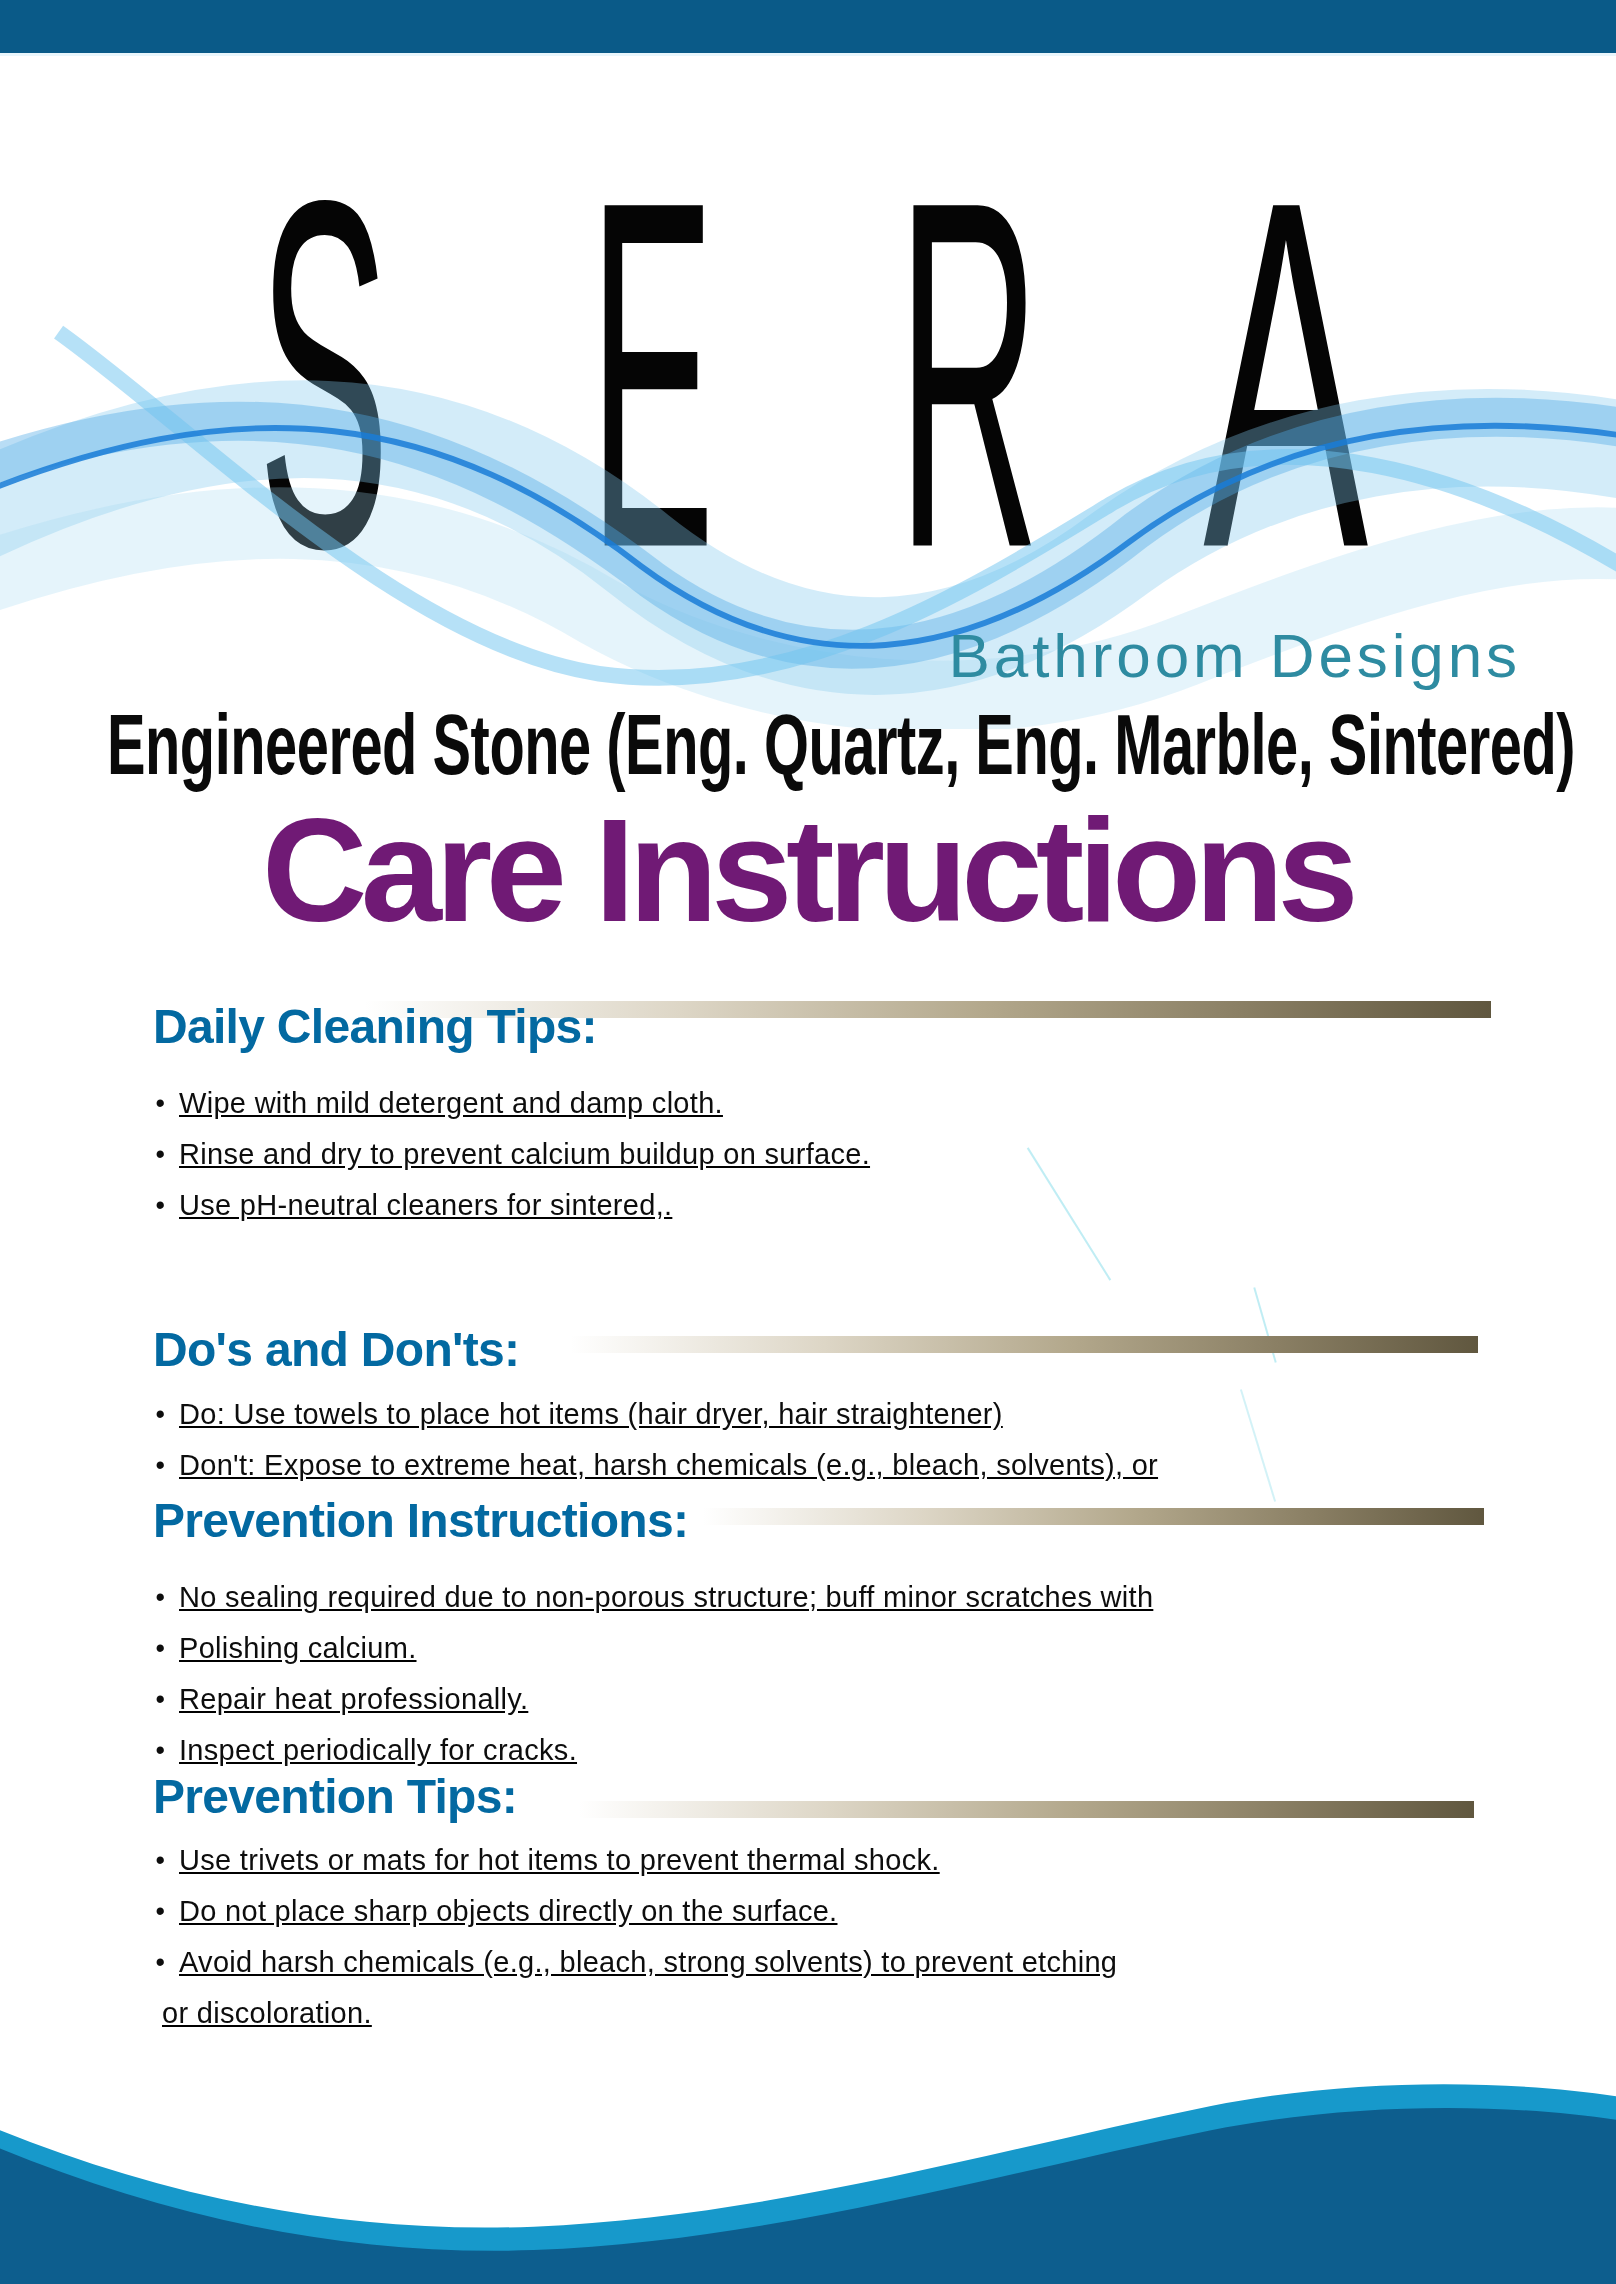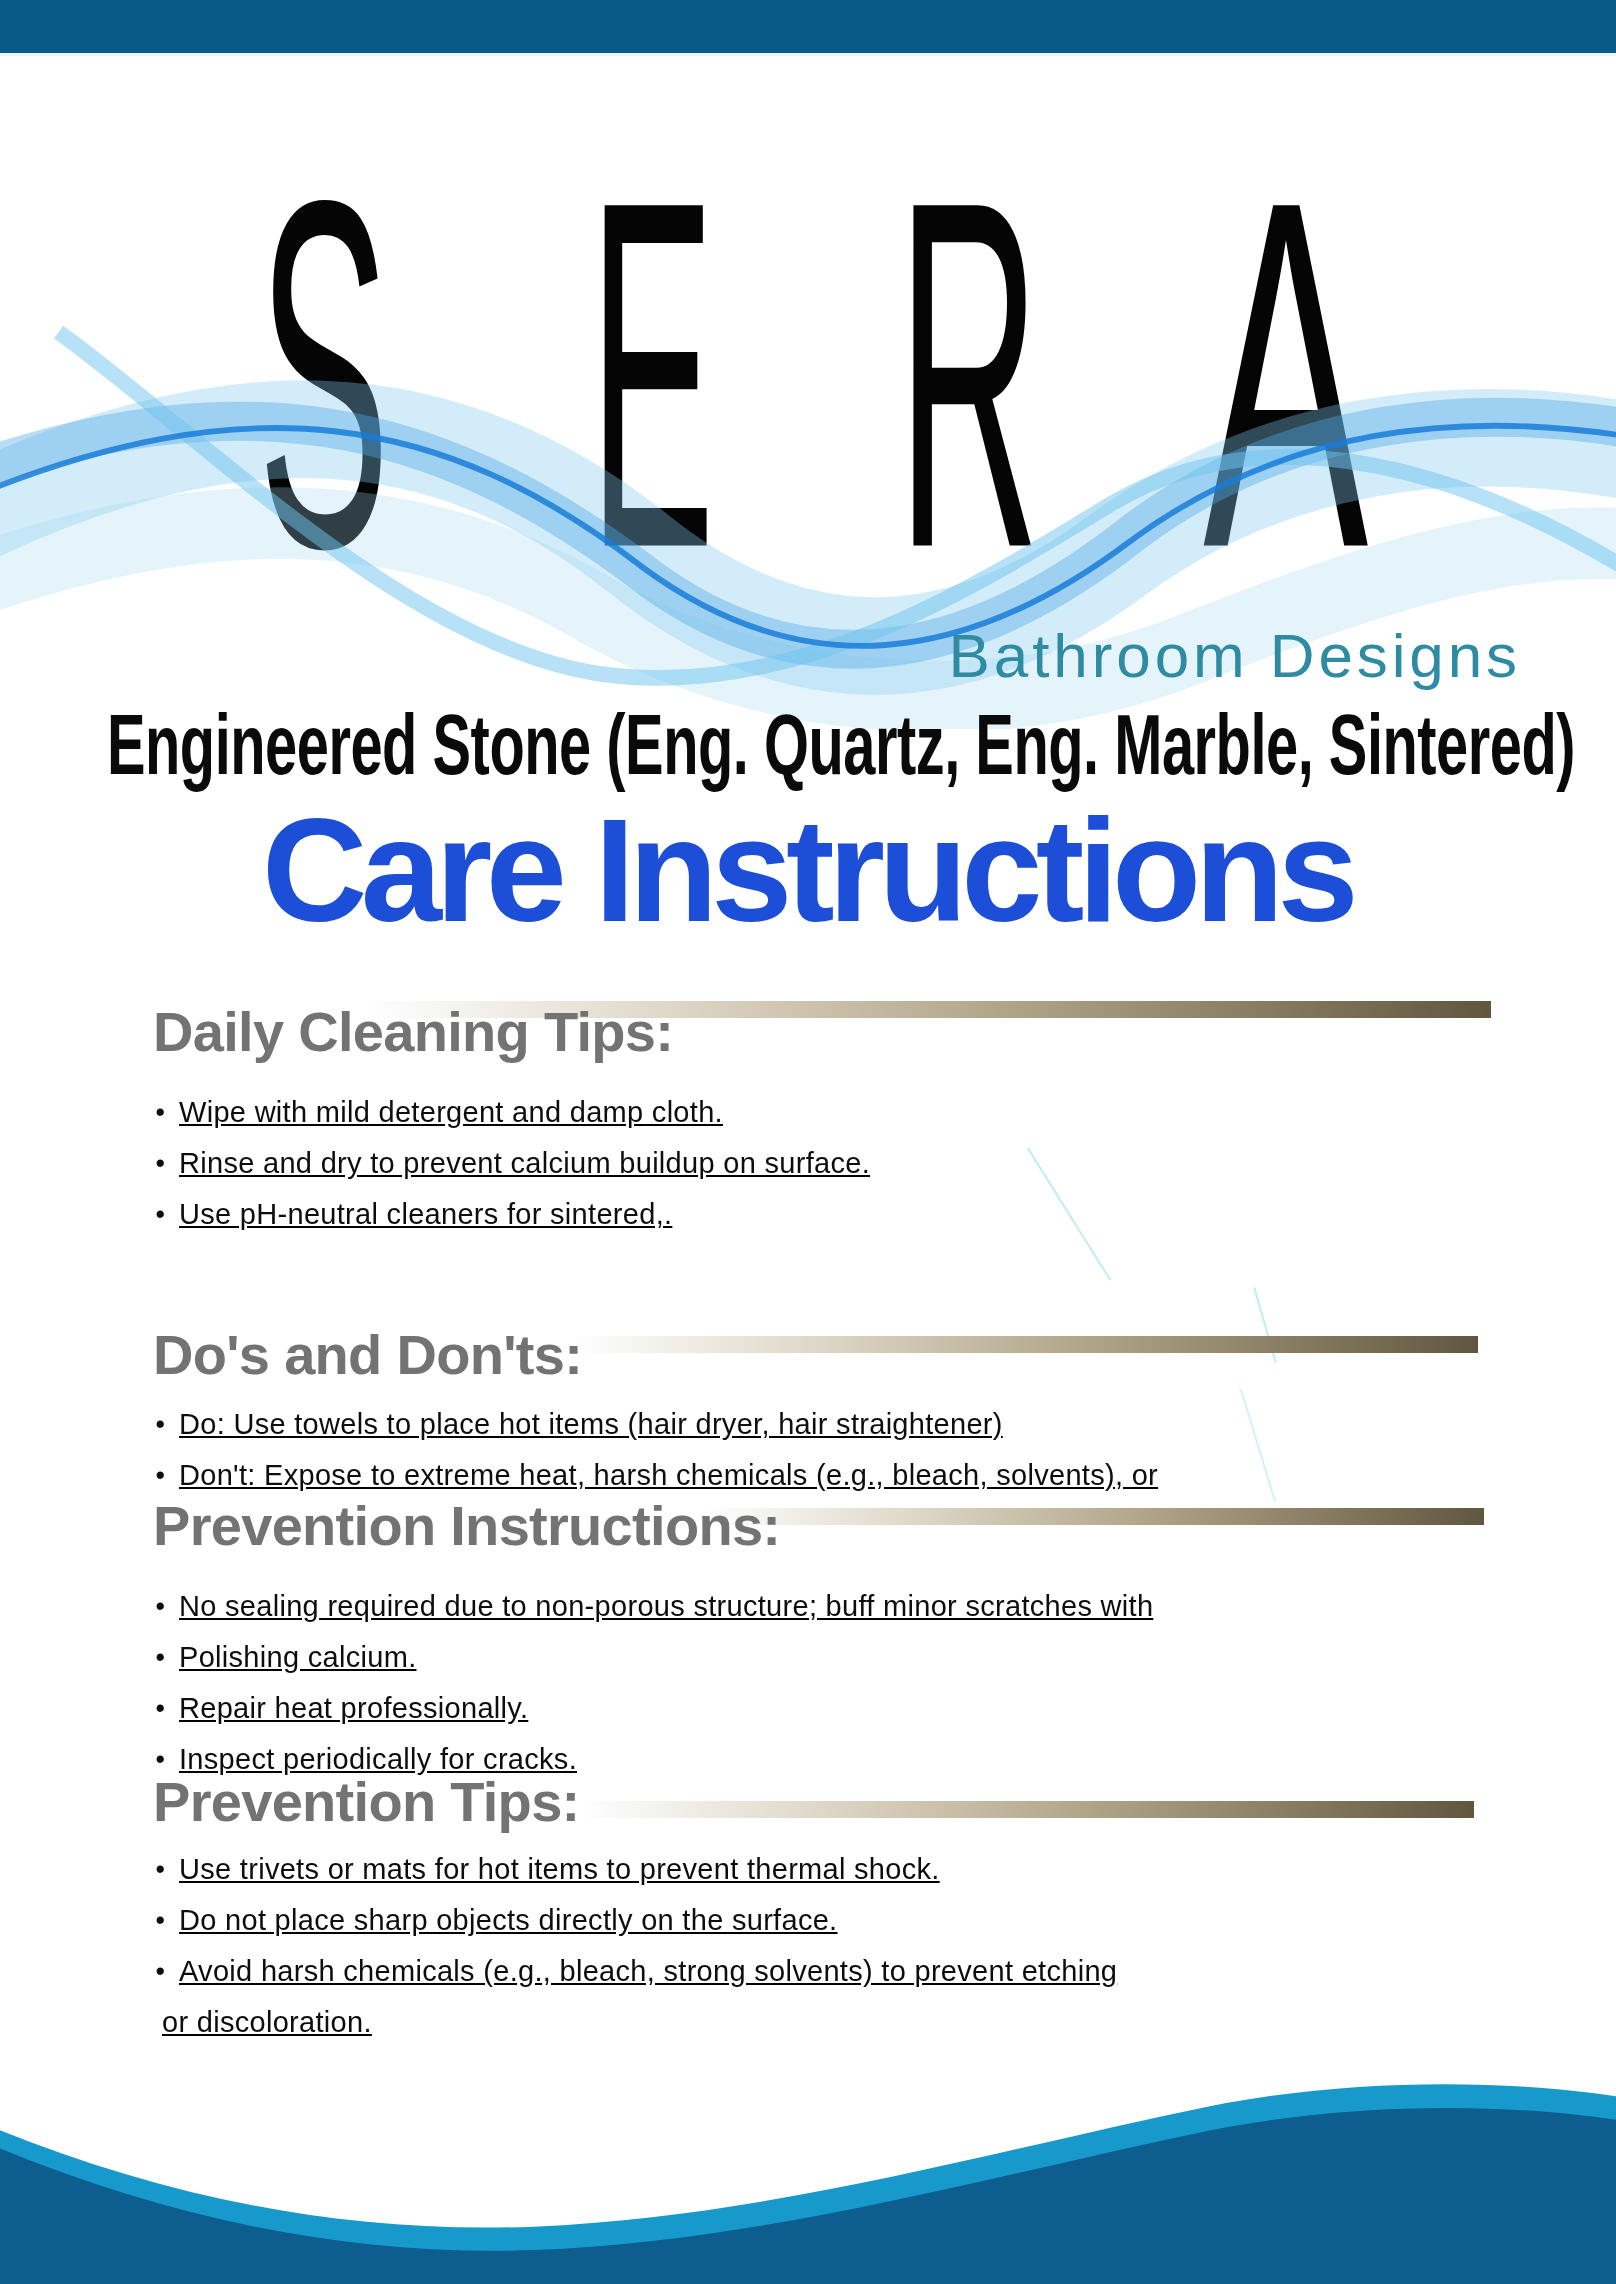--- a/index.html
+++ b/index.html
@@ -84,39 +84,39 @@
   .page-title {
     position: absolute;
     top: 798px;
     left: 807px;
     z-index: 3;
     transform: translateX(-50%);
     font-size: 146px;
     font-weight: 700;
     line-height: 1;
     letter-spacing: -6.5px;
-    color: #1d4ed8;
+    color: #701a75;
     white-space: nowrap;
   }
 
   
   .sec {
     position: absolute;
     left: 153px;
     width: 1367px;
   }
   .sec h2 {
     position: relative;
     z-index: 1;
     margin: 0;
-    font-size: 56px;
+    font-size: 48px;
     font-weight: 700;
     line-height: 1.2;
     letter-spacing: -0.7px;
-    color: #737373;
+    color: #0369a1;
     white-space: nowrap;
   }
   .sec .bar {
     position: absolute;
     z-index: 0;
     height: 17px;
     background: linear-gradient(to right,
       rgba(255,255,255,0) 0%,
       #ddd6c6 28%,
       #b3a88c 55%,

